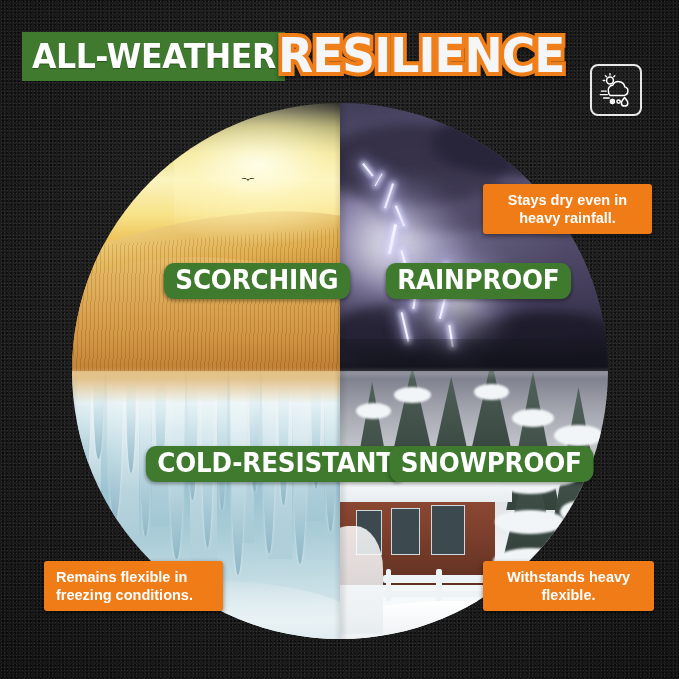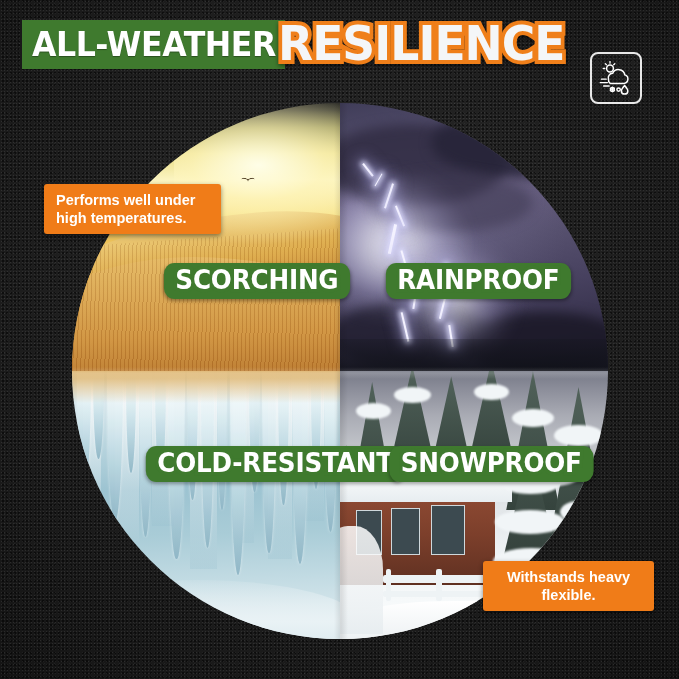--- a/index.html
+++ b/index.html
@@ -16,21 +16,21 @@
     background-image:
       radial-gradient(rgba(255,255,255,.085) 0.6px, transparent 0.7px),
       radial-gradient(rgba(255,255,255,.05) 0.5px, transparent 0.6px),
       radial-gradient(rgba(0,0,0,.55) 0.7px, transparent 0.8px),
       radial-gradient(circle at 50% 42%, #2b2b2b 0%, #1b1b1b 70%, #141414 100%);
     background-size:3px 3px, 5px 5px, 4px 4px, 100% 100%;
     background-position:0 0, 2px 1px, 1px 3px, 0 0;
   }
 
   
-  .header{position:absolute;left:0;top:16px;width:556px;height:62px;}
+  .header{position:absolute;left:0;top:28px;width:556px;height:62px;}
   .greenbar{position:absolute;left:22px;top:4px;width:263px;height:49px;background:#3f7a2e;}
   .title-all{position:absolute;left:32px;top:11px;
     font-size:34px;font-weight:bold;letter-spacing:-0.5px;color:#ffffff;
     font-family:"DejaVu Sans", sans-serif;
     transform:scaleX(.93);transform-origin:left center;line-height:34px;
     text-shadow:0 1px 1px rgba(0,0,0,.35);}
   .title-res{position:absolute;left:278px;top:1px;
     font-size:48px;font-weight:bold;letter-spacing:-1px;line-height:52px;
     font-family:"DejaVu Sans", sans-serif;
     color:#f4f6f8;transform:scaleX(.95);transform-origin:left center;
@@ -283,16 +283,17 @@
     <div style="position:absolute;left:262px;top:0;width:14px;height:536px;
       background:linear-gradient(90deg,rgba(0,0,0,0),rgba(0,0,0,.10),rgba(0,0,0,0));
       pointer-events:none"></div>
   </div>
 
   <div class="qname" style="left:159px;top:263px;">SCORCHING</div>
   <div class="qname" style="left:381px;top:263px;">RAINPROOF</div>
   <div class="qname" style="left:139px;top:446px;">COLD-RESISTANT</div>
   <div class="qname" style="left:384px;top:446px;">SNOWPROOF</div>
 
-  <div class="cap left" style="left:44px;top:184px;width:153px;">Performs well under high temperatures.</div>
+  <div class="cap center" style="left:483px;top:184px;width:145px;">Stays dry even in heavy rainfall.</div>
+  <div class="cap left" style="left:44px;top:561px;width:155px;">Remains flexible in freezing conditions.</div>
   <div class="cap center" style="left:483px;top:561px;width:147px;">Withstands heavy flexible.</div>
 
 </div>
 
 </body></html>

